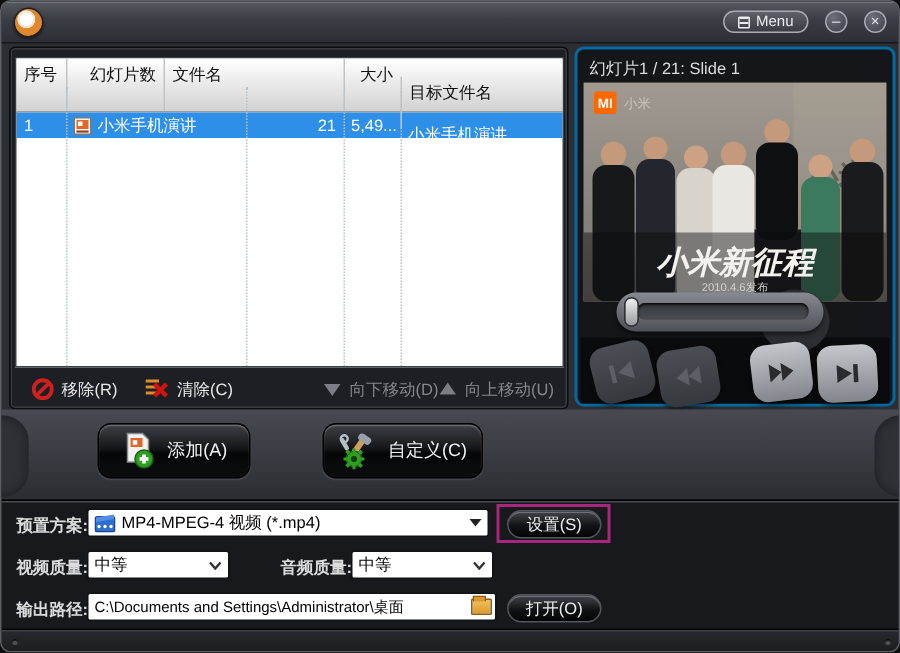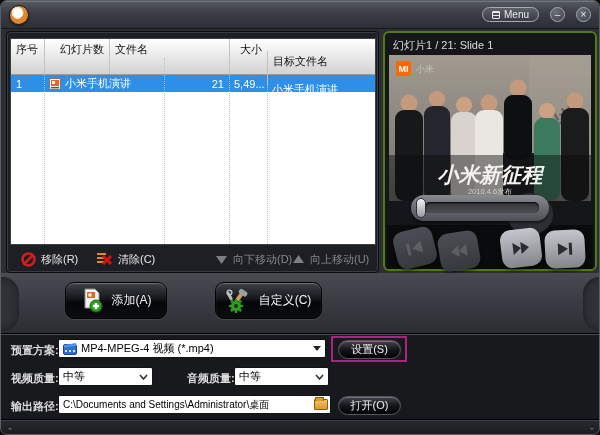--- a/index.html
+++ b/index.html
@@ -50,21 +50,21 @@
   .trow { display:flex; height:17px; background:#2e8fe8; color:#fff; font-size:11px; align-items:center; }
   .td { padding:0 5px; }
   .fname { display:flex; align-items:center; gap:4px; }
   .col-sep { top:19px; bottom:0; border-left:1px dotted #b8c2ca; width:0; }
   
   .tt-item { display:flex; align-items:center; gap:5px; font-size:11px; color:#e8e8e8; top:218px; height:18px; }
   .tt-item.dim { color:#84878c; }
   
   .preview-panel {
     left:382px; top:30px; width:214px; height:240px;
-    background:#141619; border:2px solid #4d7c0f; border-radius:6px;
+    background:#141619; border:2px solid #0369a1; border-radius:6px;
   }
   .slide-label { left:8px; top:5px; font-size:11px; color:#dddddd; }
   .preview { left:4px; top:22px; width:202px; height:146px; background:#7d7870; overflow:hidden; }
   .ctrl-band { left:2px; top:192px; width:206px; height:44px; background:#0a0b0d; }
   .dark-circle { left:122px; top:160px; width:46px; height:42px; border-radius:50%; background:#2c2e33; }
   .slider {
     left:26px; top:162px; width:138px; height:26px; border-radius:13px;
     background:linear-gradient(#878a90,#4d5056); box-shadow:0 2px 3px rgba(0,0,0,.55);
   }
   .slider-track { left:40px; top:169px; width:114px; height:11px; border-radius:5px;

